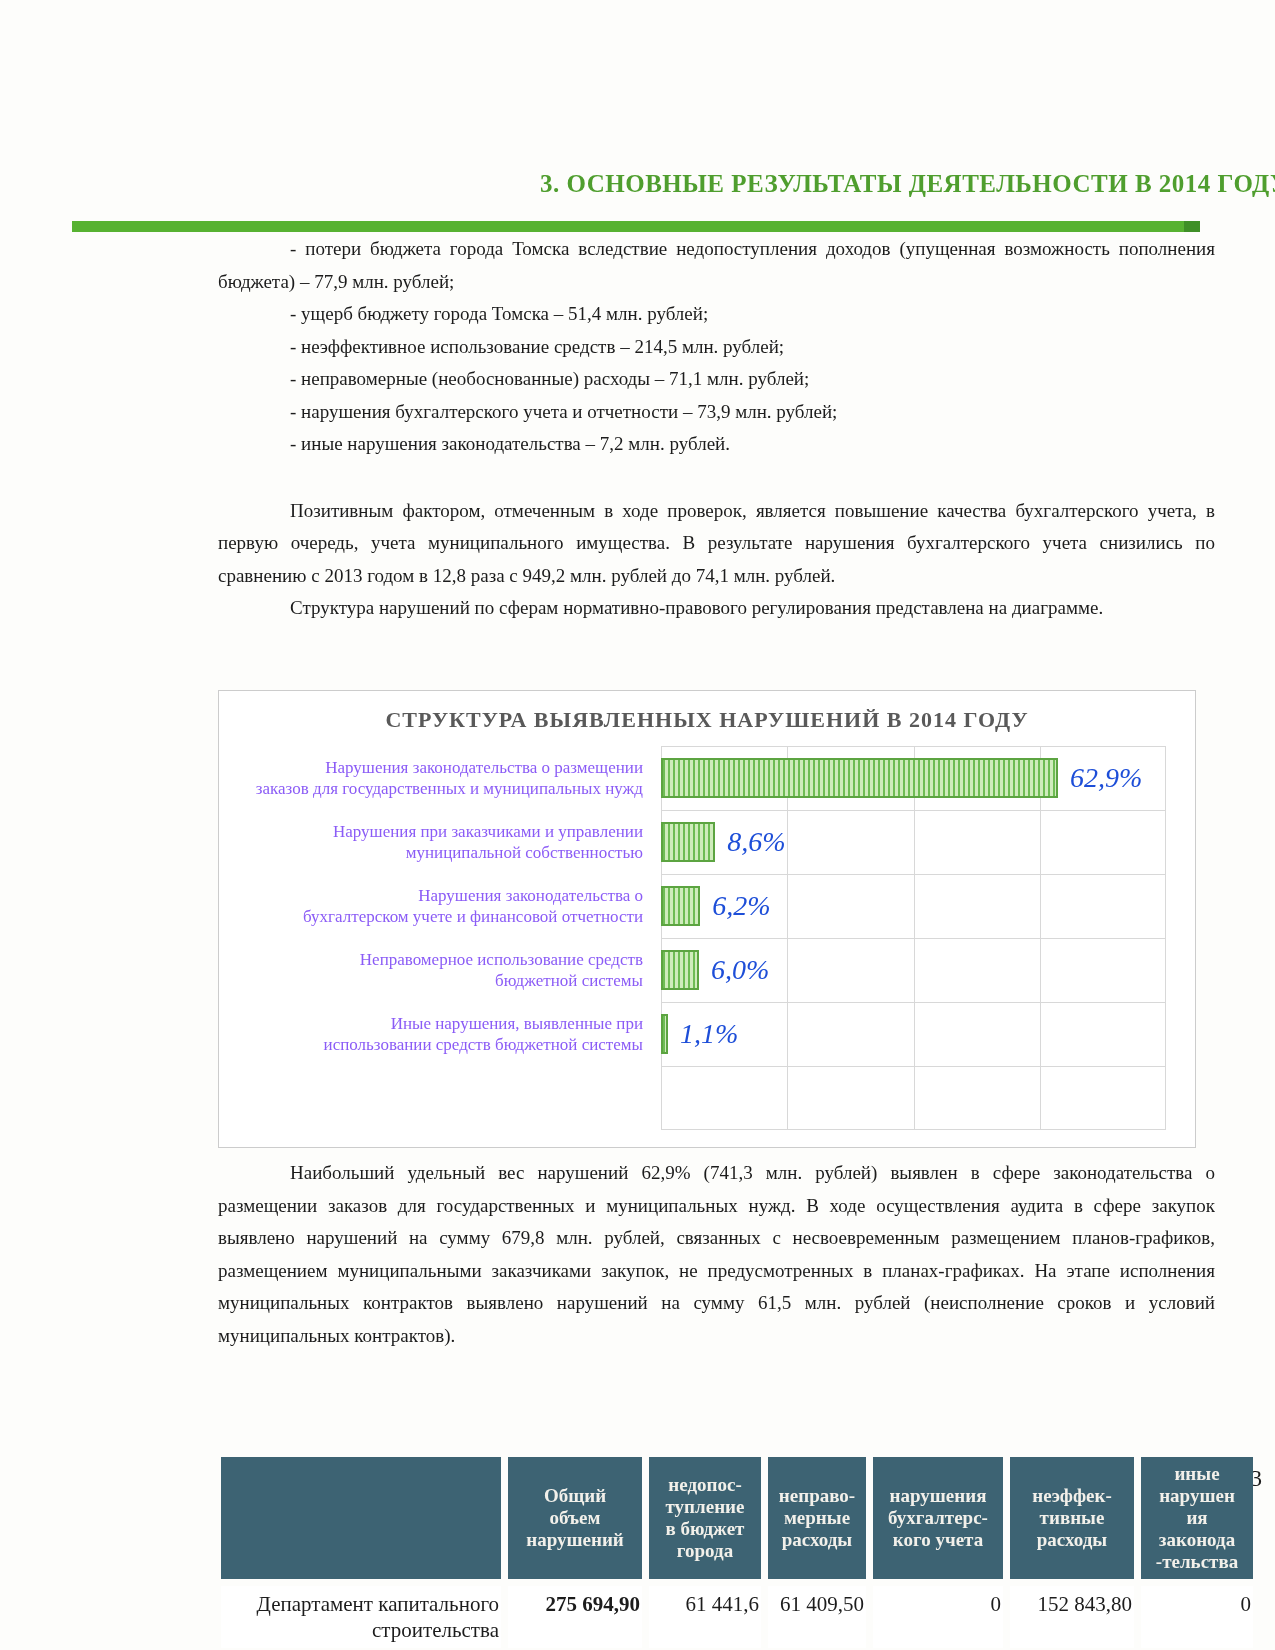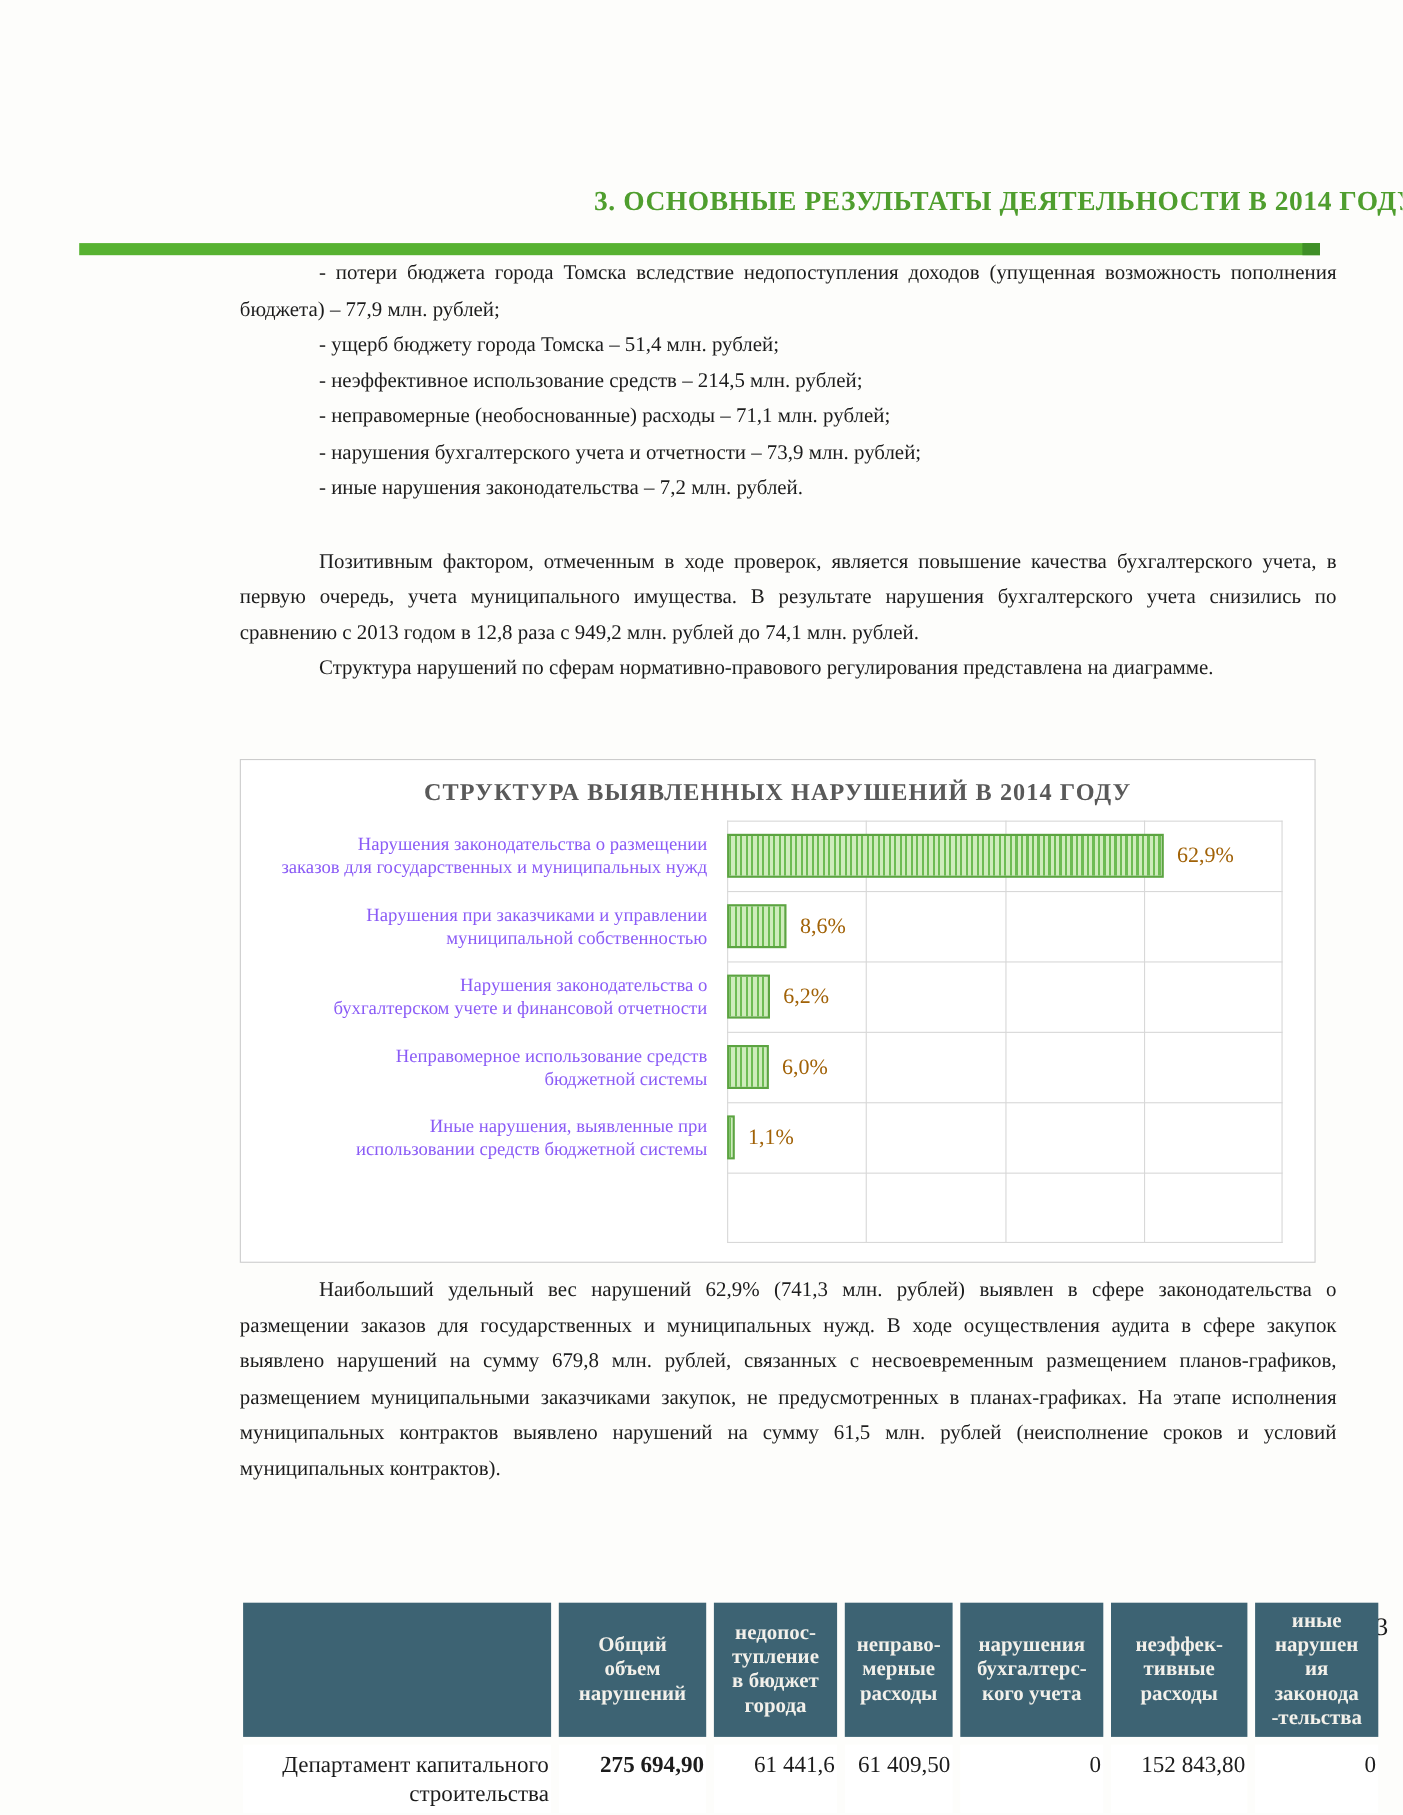--- a/index.html
+++ b/index.html
@@ -51,21 +51,21 @@
     position:absolute; left:442px; width:505px; height:100%;
     display:flex; align-items:center;
   }
   .cbar {
     height:40px; box-sizing:border-box;
     border:2px solid #5ca441;
     background:repeating-linear-gradient(90deg,
       #6ebc54 0px, #6ebc54 2px, #cfecbc 2px, #cfecbc 5px);
     flex:0 0 auto;
   }
-  .cpct { margin-left:12px; font-size:20px; color:#a16207; white-space:nowrap; }
+  .cpct { margin-left:12px; font-size:28px; color:#1d4ed8; white-space:nowrap;font-style:italic; }
   .grid { position:absolute; left:442px; top:55px; width:505px; height:384px; pointer-events:none; }
   .vline { position:absolute; top:0; bottom:0; width:1px; background:#d8d8d8; }
   .hline { position:absolute; left:0; right:0; height:1px; background:#d8d8d8; }
   
   .table-caption {
     position:absolute; top:1418px; left:218px; width:1044px;
     text-align:right; font-size:23px; color:#1c1c1c;margin-top:48px;
   }
   .summary-table {
     position:absolute; left:214px; top:1450px;

